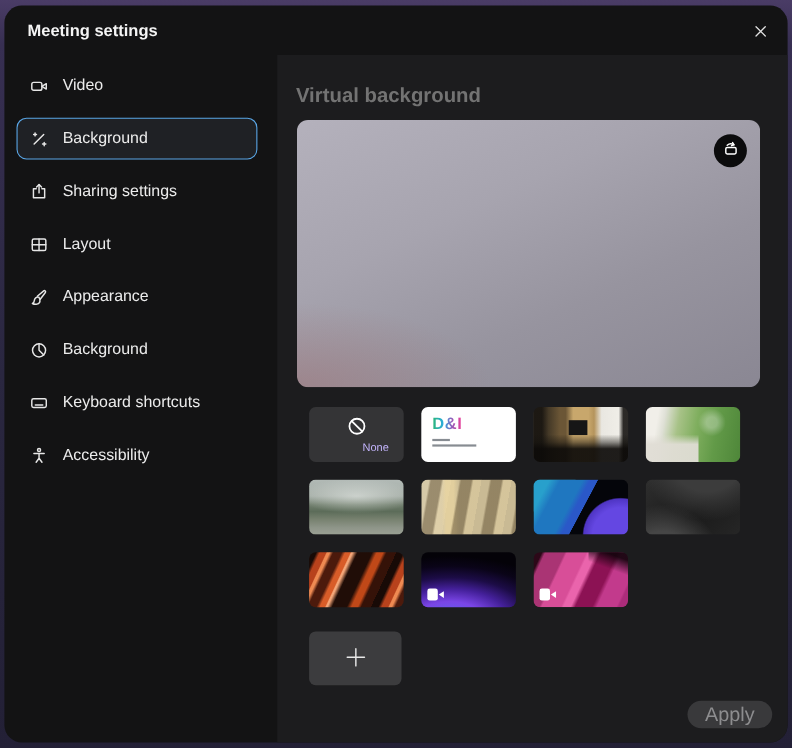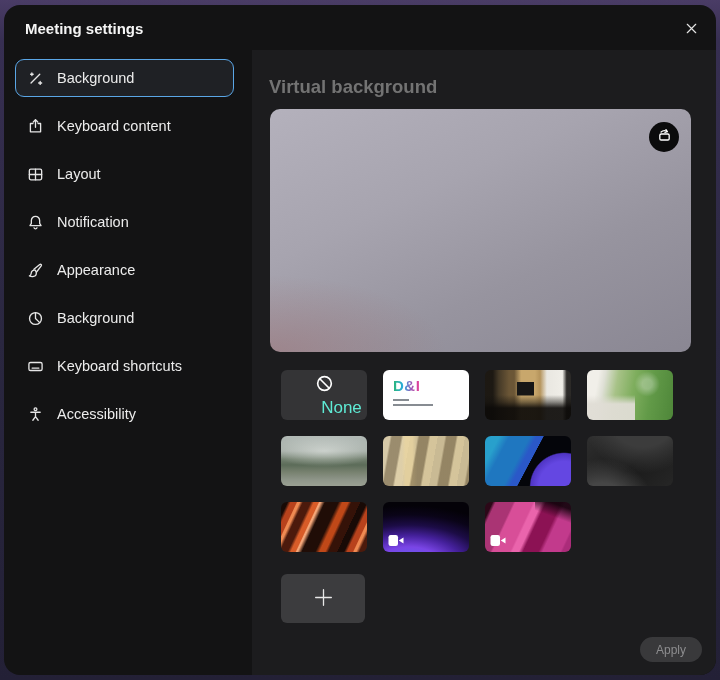--- a/index.html
+++ b/index.html
@@ -34,21 +34,21 @@
       linear-gradient(155deg,#b4b1bc 0%,#a7a4af 35%,#97949f 65%,#8a8793 100%); }
   .flip-btn { position:absolute; top:13px; right:12px; width:30px; height:30px; border-radius:50%;
     background:#0b0b0c; border:none; color:#fff; cursor:pointer; display:flex; align-items:center; justify-content:center; }
 
   
   .grid { position:absolute; left:29px; top:320px; display:grid;
     grid-template-columns:repeat(4,86px); grid-auto-rows:50px; column-gap:16px; row-gap:16px; }
   .tile { position:relative; border:none; border-radius:6px; padding:0; cursor:pointer; overflow:hidden;
     display:flex; flex-direction:column; align-items:center; justify-content:center; gap:1px; }
   .tile-plain { background:#343436; color:#fff; }
-  .tile-label { font-size:17px; color:#5eead4;margin-left:35px; }
+  .tile-label { font-size:10px; color:#c4b5fd;margin-left:35px; }
   .tile.selected { outline:2px solid #57aef5; outline-offset:2px; background:#2d2d2f; }
 
   .tile-di { background:#ffffff; align-items:flex-start; justify-content:flex-start; padding:7px 0 0 10px; }
   .di-text { font-size:15px; font-weight:800; letter-spacing:.5px; color:#2bb1c9; }
   @supports (-webkit-background-clip:text) {
     .di-text { background:linear-gradient(90deg,#2bb673,#29abe2 38%,#9b59b6 68%,#ee3d96);
       -webkit-background-clip:text; background-clip:text; color:transparent; }
   }
   .di-lines { margin-top:4px; width:44px; height:8px;
     background:
@@ -86,77 +86,77 @@
       radial-gradient(ellipse 130% 115% at 30% 122%, #5d66f2 0%,#7a45e6 28%,#44209a 48%,#1c0c46 66%,#0a0418 84%,#040208 100%); }
   .tile-pink { background:
       linear-gradient(200deg, rgba(16,3,10,.9) 0 12%, transparent 34%) 100% 0/42% 100% no-repeat,
       linear-gradient(115deg,#2c0818 0 7%,#aa3474 10% 26%,#d84e98 28% 44%,#ea64ac 46% 52%,#8c1254 56% 70%,#c23a8c 74% 90%,#ab2c7a 92% 100%); }
   .cam-badge { position:absolute; left:5px; bottom:5px; width:16px; height:13px; display:block; }
 
   .add-btn { position:absolute; left:29px; top:524px; width:84px; height:49px; border:none;
     border-radius:6px; background:#3c3c3e; color:#e8e8e8; cursor:pointer;
     display:flex; align-items:center; justify-content:center; }
   .apply-btn { position:absolute; right:14px; bottom:13px; height:25px; padding:0 16px;
-    border:none; border-radius:13px; background:#39393b; color:#8d8d8f; font-size:12px;
+    border:none; border-radius:13px; background:#39393b; color:#8d8d8f; font-size:18px;
     font-family:"Liberation Sans",sans-serif; cursor:default;text-align:right; }
 </style>
 </head>
 <body>
 
 <div class="dialog">
 
   <div class="titlebar">
     <h1>Meeting settings</h1>
     <button class="close-btn">
       <span>
         <svg class="s" width="15" height="15" viewBox="0 0 16 16">
             <path d="M3.5 3.5l9 9M12.5 3.5l-9 9"></path>
           </svg>
       </span>
     </button>
   </div>
 
   <nav class="sidebar">
+    <div class="nav-item">
+      <span class="nav-icon">
+        <svg class="s" width="17" height="17" viewBox="0 0 16 16">
+            <rect x="1.8" y="4.6" width="8.6" height="6.8" rx="1.6"></rect>
+            <path d="M10.4 8l3.8-2.3v4.6z"></path>
+          </svg>
+      </span>
+      <span class="nav-label">Video</span>
+    </div>
     <div class="nav-item selected">
       <span class="nav-icon">
         <svg class="s" width="17" height="17" viewBox="0 0 16 16">
             <path d="M3.8 12.2 12 4"></path>
             <path d="M12.4 10.8v2.8M11 12.2h2.8"></path>
             <path d="M4.6 2.8v2.4M3.4 4h2.4"></path>
           </svg>
       </span>
       <span class="nav-label">Background</span>
     </div>
     <div class="nav-item">
       <span class="nav-icon">
         <svg class="s" width="17" height="17" viewBox="0 0 16 16">
             <path d="M5.6 5.2H3.2v7.8h9.6V5.2h-2.4"></path>
             <path d="M8 8.8V1.9"></path>
             <path d="M5.9 3.8 8 1.7l2.1 2.1"></path>
           </svg>
       </span>
-      <span class="nav-label">Keyboard content</span>
+      <span class="nav-label">Sharing settings</span>
     </div>
     <div class="nav-item">
       <span class="nav-icon">
         <svg class="s" width="17" height="17" viewBox="0 0 16 16">
             <rect x="2.2" y="3" width="11.6" height="10" rx="1.4"></rect>
             <path d="M8 3v10M2.2 8h11.6"></path>
           </svg>
       </span>
       <span class="nav-label">Layout</span>
-    </div>
-    <div class="nav-item">
-      <span class="nav-icon">
-        <svg class="s" width="17" height="17" viewBox="0 0 16 16">
-            <path d="M8 2.2a3.9 3.9 0 0 1 3.9 3.9v2.8l1.3 2H2.8l1.3-2V6.1A3.9 3.9 0 0 1 8 2.2z"></path>
-            <path d="M6.6 13a1.5 1.5 0 0 0 2.8 0"></path>
-          </svg>
-      </span>
-      <span class="nav-label">Notification</span>
     </div>
     <div class="nav-item">
       <span class="nav-icon">
         <svg class="s" width="17" height="17" viewBox="0 0 16 16">
             <path d="M9 9.4l4.4-5.7a1 1 0 0 0-1.4-1.4L6.5 6.9"></path>
             <path d="M7.9 7.7c-2.3-.4-3.8.8-4 3.1-.1 1.2-.7 1.9-1.6 2.3 1.2.6 2.7.8 3.9.5 1.8-.4 2.8-1.9 2.5-3.9z"></path>
           </svg>
       </span>
       <span class="nav-label">Appearance</span>
     </div>

